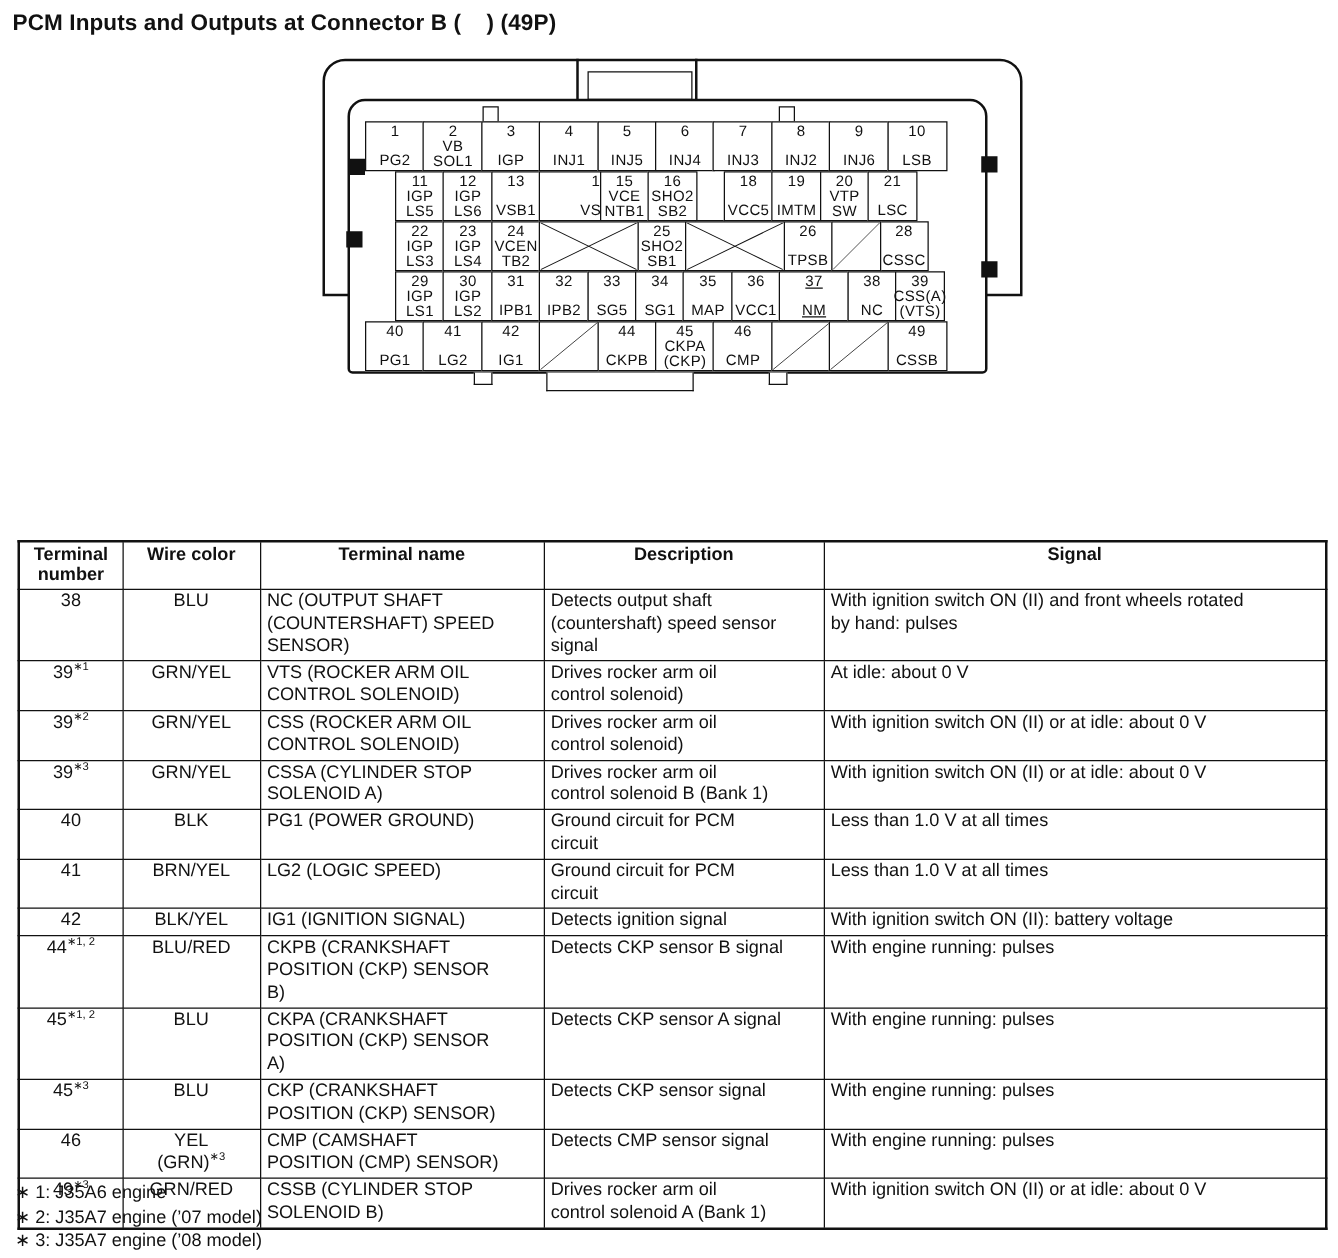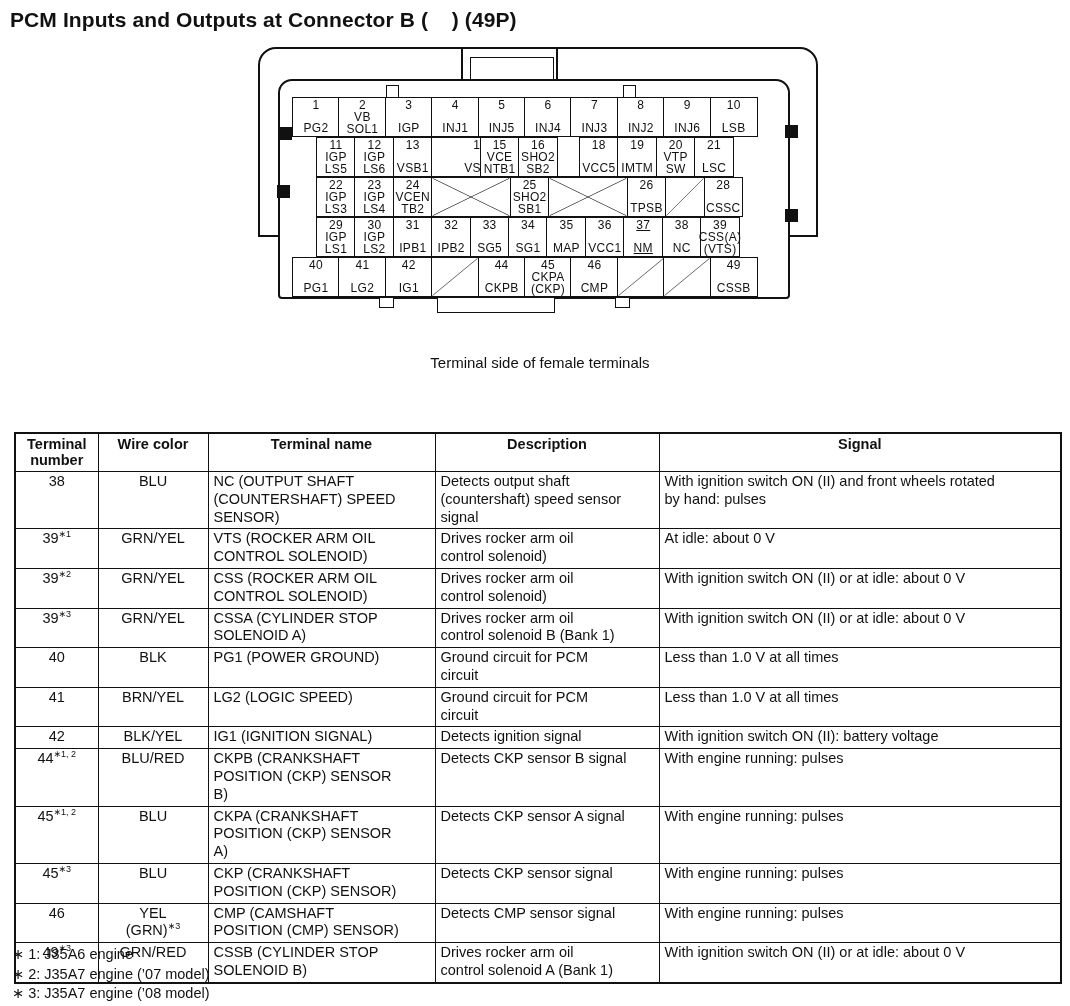--- a/index.html
+++ b/index.html
@@ -8,21 +8,21 @@
     width: 1070px;
     height: 1006px;
     background: #fff;
     color: #111;
     font-family: "Liberation Sans", sans-serif;
     overflow: hidden;
   }
   
   .title {
     position: absolute; left: 10px; top: 8px; margin: 0;
-    font-size: 21px; font-weight: bold; letter-spacing: 0.1px;
+    font-size: 18px; font-weight: bold; letter-spacing: 0.1px;
     white-space: pre;
   }
   .caption {
     position: absolute; left: 270px; top: 354px; width: 540px;
     text-align: center; font-size: 15px;
   }
   .note {
     position: absolute; left: 8px; top: 397px; font-size: 15px;
   }
   
@@ -299,21 +299,21 @@
             <span>SG1</span>
           </div>
           <div class="pin-cell" style="width: 40px;">
             <span>35</span>
             <span>MAP</span>
           </div>
           <div class="pin-cell" style="width: 40px;">
             <span>36</span>
             <span>VCC1</span>
           </div>
-          <div class="pin-cell" style="width: 40px; text-decoration: underline;">
+          <div class="pin-cell" style="width: 56px; text-decoration: underline;">
             <span>37</span>
             <span>NM</span>
           </div>
           <div class="pin-cell" style="width: 40px;">
             <span>38</span>
             <span>NC</span>
           </div>
           <div class="pin-cell" style="width: 40px;">
             <span>39</span>
             <span>CSS(A)</span>
@@ -362,21 +362,20 @@
             </svg>
           </div>
           <div class="pin-cell" style="width: 48px;">
             <span>49</span>
             <span>CSSB</span>
           </div>
         </div>
       </div>
   </div>
 
-  <div class="caption">Terminal side of female terminals</div>
 
   <table class="sig-table">
     <colgroup>
       <col style="width:83px">
         <col style="width:110px">
         <col style="width:227px">
         <col style="width:224px">
         <col style="width:402px">
     </colgroup>
     <thead>

